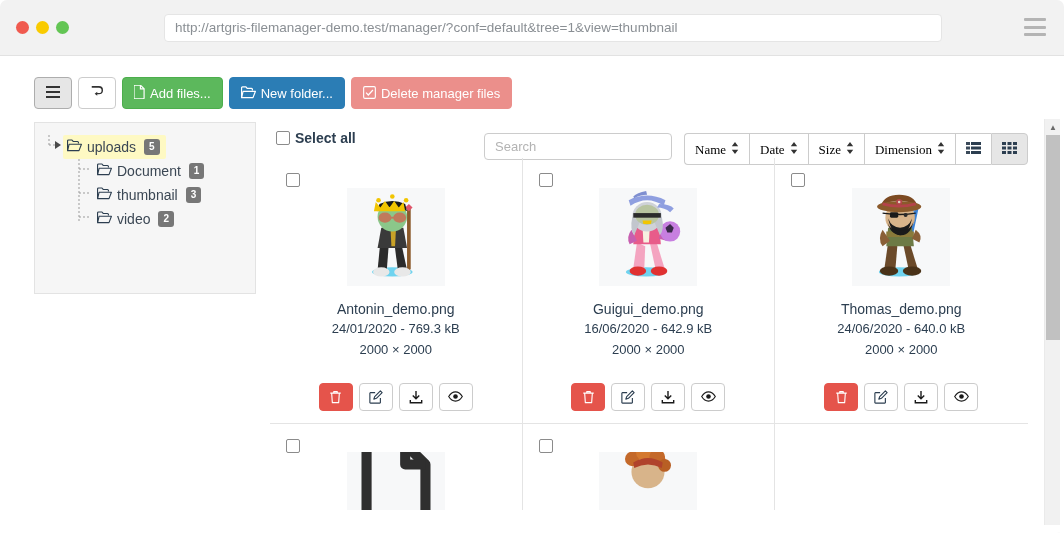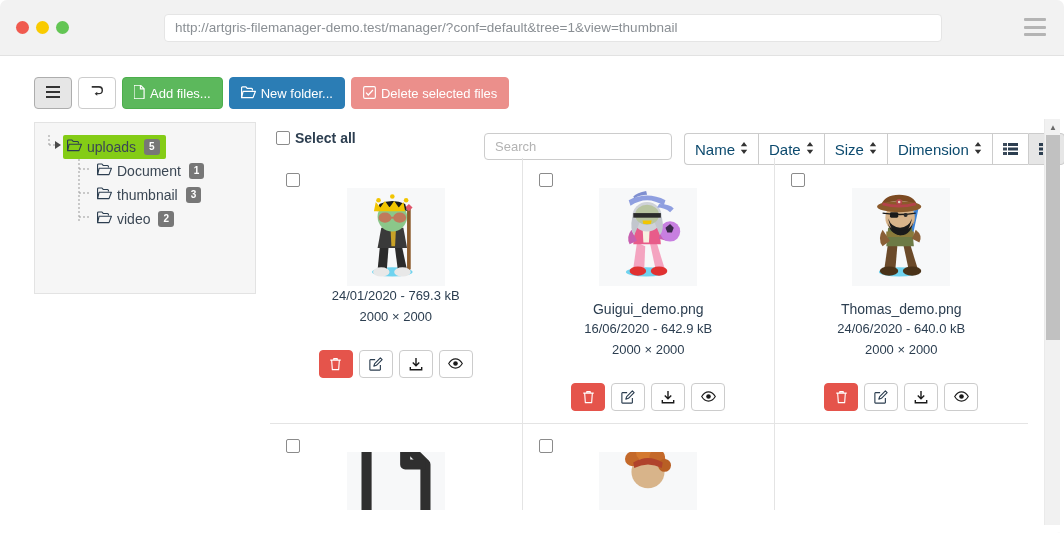--- a/index.html
+++ b/index.html
@@ -104,24 +104,24 @@
 
   
   .sortgroup {
     position: absolute; left: 684px; top: 77px;
     display: flex;
   }
   .sortbtn {
     height: 32px;
     background: #fff; border: 1px solid #ccc;
     border-right-width: 0;
-    font-size: 15px; color: #0c4a6e;
+    font-size: 13px; color: #000000;
     display: inline-flex; align-items: center; gap: 5px;
     padding: 0 10px; cursor: pointer; white-space: nowrap;
-    font-family: Liberation Sans, sans-serif;
+    font-family: Liberation Serif, serif;
     line-height: 1;
   }
   .sortbtn:first-child { border-radius: 4px 0 0 4px; }
   .sortbtn:last-child { border-right-width: 1px; border-radius: 0 4px 4px 0; }
   .sortbtn.active { background: #e6e6e6; border-color: #ccc; }
   .caret-ud { font-size: 10px; color: #333; letter-spacing: -1px; }
 
   
   .sidebar {
     position: absolute; left: 34px; top: 66px;
@@ -131,21 +131,21 @@
   }
   .tree { position: relative; padding: 12px 0 0 0; font-size: 13.5px; }
   .tnode {
     display: flex; align-items: center; gap: 5px;
     height: 24px; padding-left: 4px; position: relative;
   }
   .tnode .lbl { color: #3b4754; font-size: 14px; line-height: 1; }
   .tnode.root { margin-left: 28px; }
   .tnode.child { margin-left: 58px; }
   .tnode.selected > * { position: relative; z-index: 1; }
-  .tnode.selected { background: #84cc16; border-radius: 2px; padding-right: 6px; width: max-content; }
+  .tnode.selected { background: #fef9c3; border-radius: 2px; padding-right: 6px; width: max-content; }
   .badge {
     display: inline-block; background: #777; color: #fff;
     font-size: 10px; font-weight: bold; line-height: 1;
     padding: 3px 5px; border-radius: 3px; margin-left: 3px;
   }
   .tree-lines {
     position: absolute; left: 0; top: 0; width: 222px; height: 160px;
     pointer-events: none;
   }
 
@@ -306,21 +306,21 @@
 
       <span class="tb-gap"></span>
 
       <button class="btn btn-red-soft">
         <span class="icon-sq">
           <svg width="13" height="13" viewBox="0 0 14 14">
             <rect x="0.7" y="0.7" width="12.6" height="12.6" rx="1.4" fill="none" stroke="#fff" stroke-width="1.2"></rect>
             <path d="M3.3 7.2l2.4 2.5 5-5.4" fill="none" stroke="#fff" stroke-width="1.3"></path>
           </svg>
         </span>
-        <span>Delete selected files</span>
+        <span>Delete manager files</span>
       </button>
     </div>
 
     <input class="search" value="" placeholder="Search" style="">
 
     <div class="sortgroup">
       <button class="sortbtn">
         <span>Name</span>
         <span class="caret-ud">
           <svg width="8" height="12" viewBox="0 0 8 12">
@@ -464,20 +464,21 @@
               <path d="M30 22q16-10 32 0l-2-8q-14-6-28 0z" fill="#1a1a1a"></path>
               <path d="M28 12l5 6 5-7 5 7 5-7 5 7 5-6 2 10H26z" fill="#f2c500"></path>
               <circle cx="31" cy="10" r="2.5" fill="#f2c500"></circle>
               <circle cx="46" cy="6" r="2.5" fill="#f2c500"></circle>
               <circle cx="61" cy="10" r="2.5" fill="#f2c500"></circle>
               <ellipse cx="38" cy="29" rx="7" ry="5.5" fill="#c07a5c"></ellipse>
               <ellipse cx="54" cy="29" rx="7" ry="5.5" fill="#c07a5c"></ellipse>
               <rect x="44" y="28" width="4" height="2" fill="#c07a5c"></rect>
             </svg>
           </div>
+          <div class="fname">Antonin_demo.png</div>
           <div class="fmeta">24/01/2020 - 769.3 kB</div>
           <div class="fmeta">2000 × 2000</div>
           <div class="actions">
             <span class="abtn danger">
               <svg width="13" height="14" viewBox="0 0 14 16">
                 <path d="M1 3.5h12M5 3.5V1.8h4v1.7M2.6 3.5l0.8 11h7.2l0.8-11z" fill="none" stroke="#fff" stroke-width="1.3" stroke-linejoin="round"></path>
               </svg>
             </span>
             <span class="abtn plain">
               <svg width="14" height="14" viewBox="0 0 16 16">

